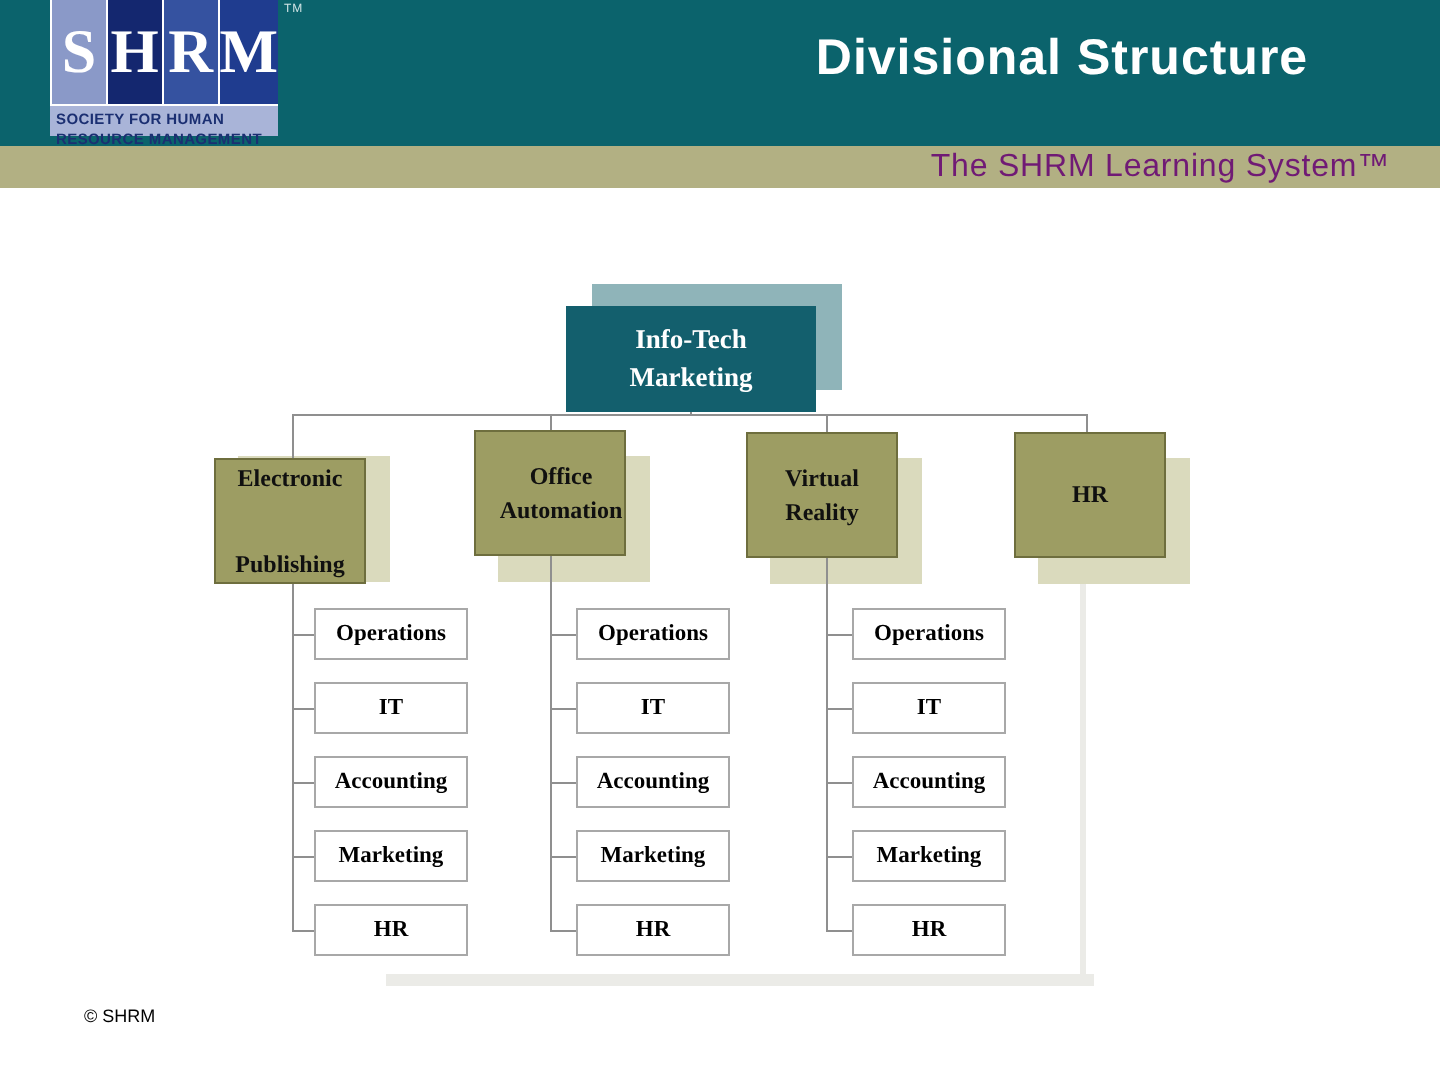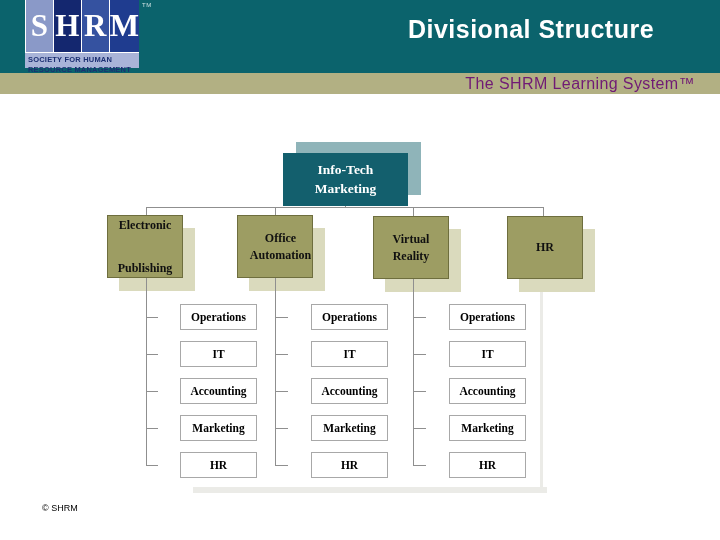--- a/index.html
+++ b/index.html
@@ -48,21 +48,21 @@
   .div-box{
     position:absolute;width:76px;height:63px;background:#9d9d63;border:1px solid #6e6e3e;z-index:3;
     display:flex;flex-direction:column;align-items:center;justify-content:center;
     color:#101010;font-family:"Liberation Serif",serif;font-weight:bold;font-size:12px;line-height:1.4;
     box-sizing:border-box;text-align:center;
   }
   .div-shadow{width:76px;height:63px;background:#dadabd;}
   .dept-box{
     position:absolute;width:77px;height:26px;background:#ffffff;border:1px solid #a8a8a8;z-index:3;
     display:flex;align-items:center;justify-content:center;box-sizing:border-box;
-    color:#000;font-family:"Liberation Serif",serif;font-weight:bold;font-size:11.5px;margin-left:23px;
+    color:#000;font-family:"Liberation Serif",serif;font-weight:bold;font-size:11.5px;
   }
   
   .copyright{position:absolute;left:42px;top:503px;font-size:9px;color:#000;}
   .page-num{position:absolute;left:657px;top:502px;font-size:10px;color:#000;margin-top:45px;}
 </style>
 </head>
 <body>
 
 <div id="slide">
 
@@ -121,21 +121,21 @@
     <div class="root-box">
       <div>Info-Tech</div>
       <div>Marketing</div>
     </div>
 
     <div class="shadow div-shadow" style="left:119px;top:228px;"></div>
     <div class="shadow div-shadow" style="left:249px;top:228px;"></div>
     <div class="shadow div-shadow" style="left:385px;top:229px;"></div>
     <div class="shadow div-shadow" style="left:519px;top:229px;"></div>
 
-    <div class="div-box" style="left:107px;top:215px;gap:26px;">
+    <div class="div-box" style="left:107px;top:229px;gap:26px;">
       <div>Electronic</div>
       <div>Publishing</div>
     </div>
     <div class="div-box" style="left:237px;top:215px;padding-left:11px;">
       <div>Office</div>
       <div>Automation</div>
     </div>
     <div class="div-box" style="left:373px;top:216px;">
       <div>Virtual</div>
       <div>Reality</div>

